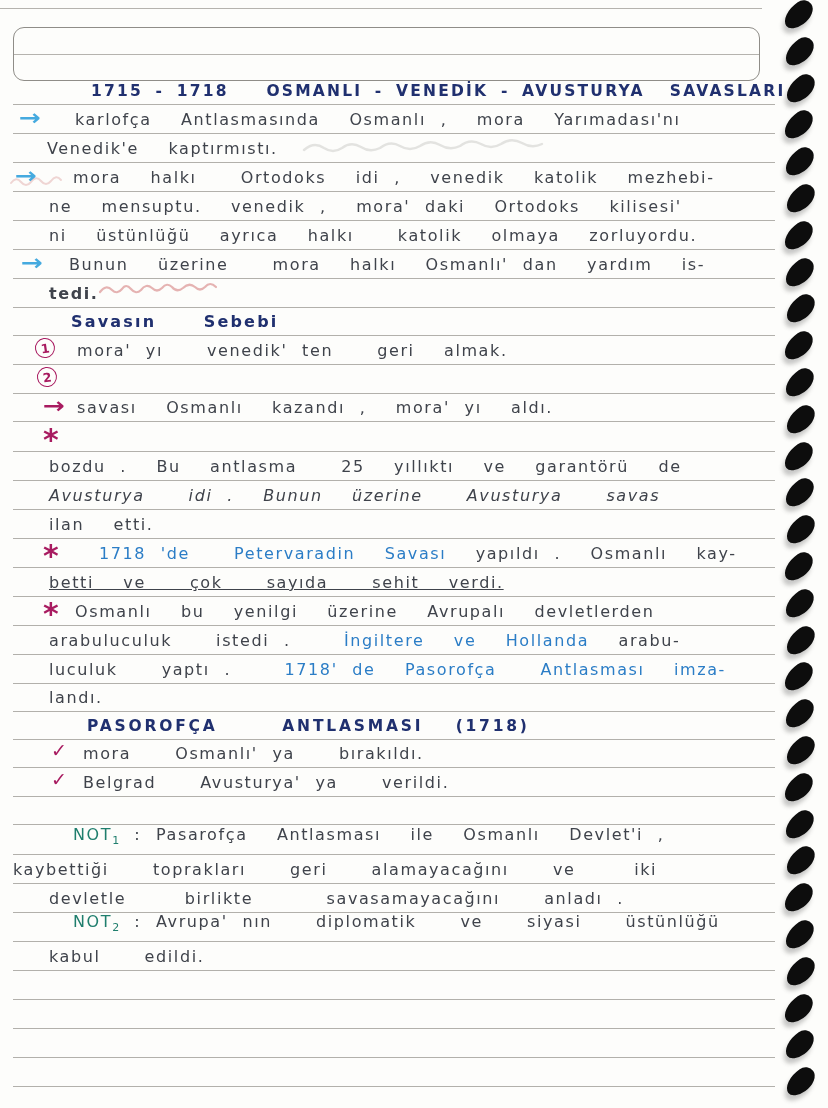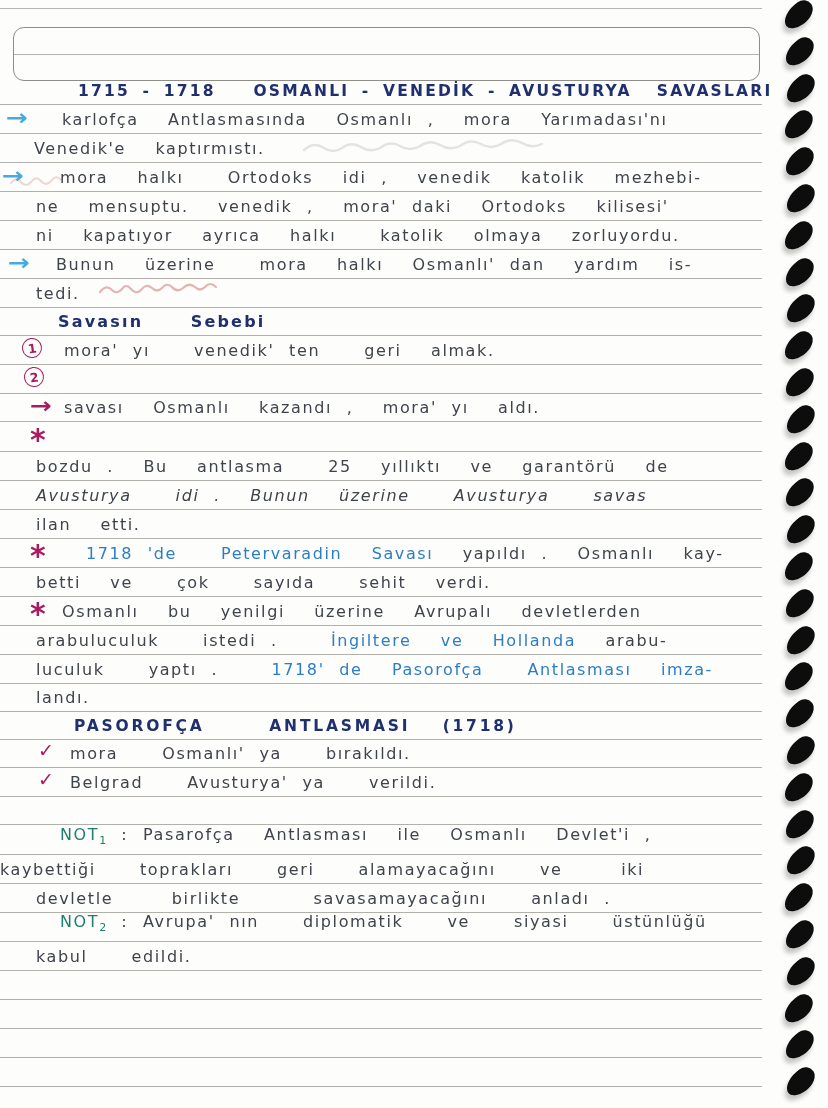--- a/index.html
+++ b/index.html
@@ -11,21 +11,21 @@
   
   .sheet{position:absolute;left:0;top:0;width:828px;height:1108px;background:#fdfdfb;}
   .top-rule{position:absolute;left:0;top:8px;width:762px;height:0;border-top:1.2px solid #b5b3ae;}
   .header-box{
     position:absolute;left:13px;top:27px;width:745px;height:52px;
     border:1.6px solid #8f8d88;border-radius:11px;background:transparent;
   }
   .header-box .mid{position:absolute;left:0;top:50%;width:100%;height:0;border-top:1.1px solid #b5b3ae;}
   
   .row{
-    position:absolute;left:0;width:762px;height:29px;
+    position:absolute;left:13px;width:762px;height:29px;
     border-bottom:1.2px solid #b2b0ab;box-sizing:border-box;
   }
   .txt{
     position:absolute;left:0;bottom:1px;width:100%;
     font-size:16px;line-height:24px;letter-spacing:1.6px;word-spacing:8px;
     color:var(--ink);white-space:nowrap;
   }
   .seg{white-space:pre;}
   .c-ink{color:var(--ink);}
   .c-navy{color:var(--navy);}
@@ -81,28 +81,28 @@
         <div class="txt" style="padding-left: 34px;"><span class="seg c-ink">Venedik'e  kaptırmıstı.</span></div>
       </div>
       <div class="row" style="top: 163px;">
         <span class="marker mk-arrow mk-cyan" style="left: 2px;">→</span>
         <div class="txt" style="padding-left: 60px;"><span class="seg c-ink">mora  halkı   Ortodoks  idi ,  venedik  katolik  mezhebi-</span></div>
       </div>
       <div class="row" style="top: 192px;">
         <div class="txt" style="padding-left: 36px;"><span class="seg c-ink">ne  mensuptu.  venedik ,  mora' daki  Ortodoks  kilisesi'</span></div>
       </div>
       <div class="row" style="top: 221px;">
-        <div class="txt" style="padding-left: 36px;"><span class="seg c-ink">ni  kapatıyor  ayrıca  halkı   katolik  olmaya  zorluyordu.</span></div>
+        <div class="txt" style="padding-left: 36px;"><span class="seg c-ink">ni  üstünlüğü  ayrıca  halkı   katolik  olmaya  zorluyordu.</span></div>
       </div>
       <div class="row" style="top: 250px;">
         <span class="marker mk-arrow mk-cyan" style="left: 8px;">→</span>
         <div class="txt" style="padding-left: 56px;"><span class="seg c-ink">Bunun  üzerine   mora  halkı  Osmanlı' dan  yardım  is-</span></div>
       </div>
       <div class="row" style="top: 279px;">
-        <div class="txt" style="padding-left: 36px;"><span class="seg c-ink">tedi.</span></div>
+        <div class="txt" style="padding-left: 36px; font-weight: bold;"><span class="seg c-ink">tedi.</span></div>
       </div>
       <div class="row heading" style="top: 307px;">
         <div class="txt" style="padding-left: 58px;"><span class="seg c-navy">Savasın   Sebebi</span></div>
       </div>
       <div class="row" style="top: 336px;">
         <span class="marker mk-circle" style="left: 22px;">1</span>
         <div class="txt" style="padding-left: 64px;"><span class="seg c-ink">mora' yı   venedik' ten   geri  almak.</span></div>
       </div>
       <div class="row" style="top: 365px;">
         <span class="marker mk-circle" style="left: 24px;">2</span>
@@ -121,21 +121,21 @@
         <div class="txt" style="padding-left: 36px;"><span class="seg c-ink">Avusturya   idi .  Bunun  üzerine   Avusturya   savas</span></div>
       </div>
       <div class="row" style="top: 510px;">
         <div class="txt" style="padding-left: 36px;"><span class="seg c-ink">ilan  etti.</span></div>
       </div>
       <div class="row" style="top: 539px;">
         <span class="marker mk-star" style="left: 30px;">*</span>
         <div class="txt" style="padding-left: 62px;"><span class="seg c-blue">1718 'de   Petervaradin  Savası</span><span class="seg c-ink">  yapıldı .  Osmanlı  kay-</span></div>
       </div>
       <div class="row" style="top: 568px;">
-        <div class="txt" style="padding-left: 36px;"><span class="seg c-ink">betti  ve   çok   sayıda   sehit  verdi.</span></div>
+        <div class="txt" style="padding-left: 36px; text-decoration: underline;"><span class="seg c-ink">betti  ve   çok   sayıda   sehit  verdi.</span></div>
       </div>
       <div class="row" style="top: 597px;">
         <span class="marker mk-star" style="left: 30px;">*</span>
         <div class="txt" style="padding-left: 62px;"><span class="seg c-ink">Osmanlı  bu  yenilgi  üzerine  Avrupalı  devletlerden</span></div>
       </div>
       <div class="row" style="top: 626px;">
         <div class="txt" style="padding-left: 36px;"><span class="seg c-ink">arabuluculuk   istedi .</span><span class="seg c-blue">  İngiltere  ve  Hollanda</span><span class="seg c-ink">  arabu-</span></div>
       </div>
       <div class="row" style="top: 655px;">
         <div class="txt" style="padding-left: 36px;"><span class="seg c-ink">luculuk   yaptı .</span><span class="seg c-blue">  1718' de  Pasorofça   Antlasması  imza-</span></div>

